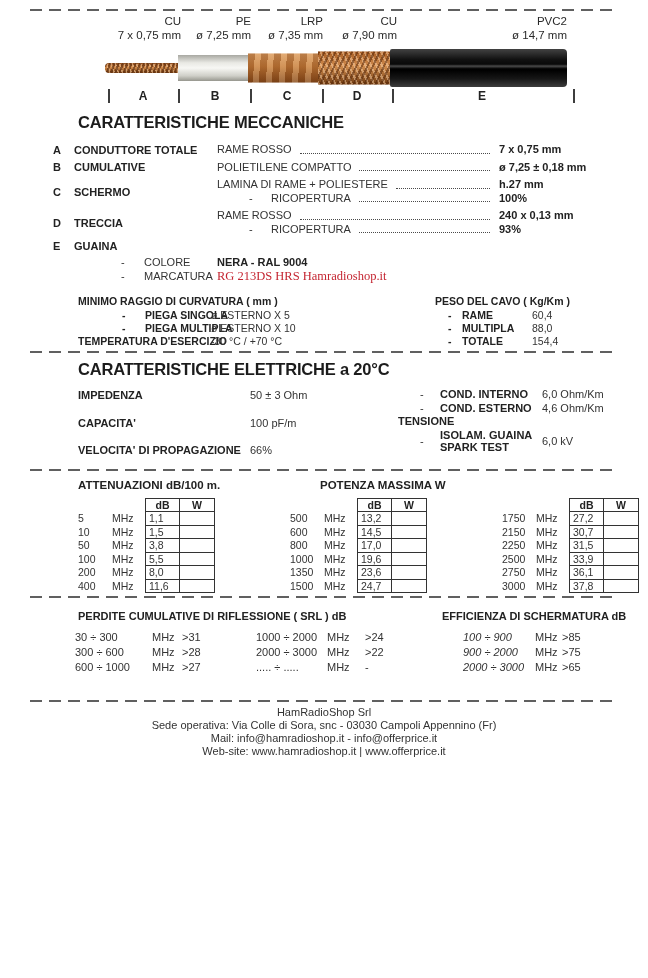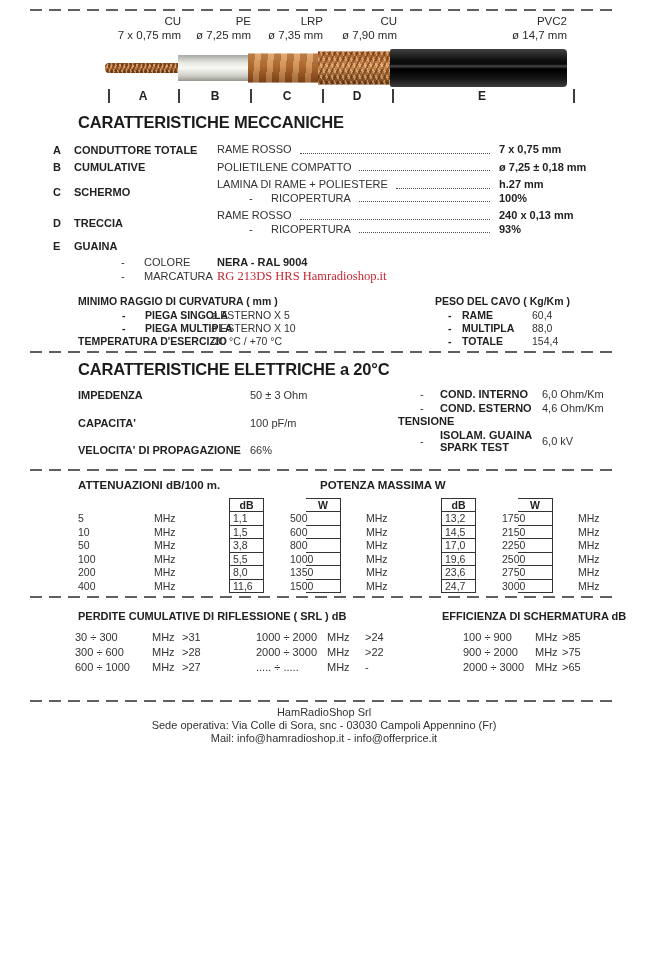--- a/index.html
+++ b/index.html
@@ -95,39 +95,39 @@
   .rrow2 .rdash { margin-left:22px; width:20px; align-self:center; }
   .rrow2 .rlabel2 { width:102px; font-weight:bold; color:#222; line-height:12.5px; }
   .rrow2 .rval { align-self:center; }
 
   
   .atten { position:absolute; top:477px; left:0; width:648px; height:119px; }
   .atitle { position:absolute; top:2px; font-size:11.5px; font-weight:bold; color:#222; white-space:nowrap; }
   .atitle.t-left { left:78px; } .atitle.t-mid { left:304px;margin-left:16px; }
   .atable { position:absolute; top:21px; font-size:10.5px; }
   .atable.p1 { left:76px; } .atable.p2 { left:288px; } .atable.p3 { left:500px; }
-  .arow { display:flex; height:13.5px; line-height:12.5px;gap:42px; }
+  .arow { display:flex; height:13.5px; line-height:12.5px; }
   .arow.head { height:14px; line-height:13px; }
   .af { width:36px; padding-left:2px; }
   .au { width:33px; }
   .ad, .aw { width:35px; border:1px solid #333; padding-left:3px; }
   .aw { border-left:none; }
   .abody .ad, .abody .aw { border-top:none; }
   .head .ad, .head .aw { font-weight:bold; color:#222; text-align:center; padding-left:0; }
 
   
   .srl { position:absolute; top:604px; left:0; width:648px; font-size:11px; }
   .stitle { position:absolute; top:6px; font-weight:bold; color:#222; white-space:nowrap; }
   .stitle.s-left { left:78px; } .stitle.s-right { left:442px; }
   .sgroup { position:absolute; top:26px; }
   .sgroup.g1 { left:75px; } .sgroup.g2 { left:256px; } .sgroup.g3 { left:463px; }
   .srow { display:flex; height:15px; line-height:15px; white-space:nowrap; }
   .g1 .sr { width:77px; } .g1 .su { width:30px; }
   .g2 .sr { width:71px; } .g2 .su { width:38px; }
-  .g3 .sr { width:72px; } .g3 .su { width:27px; }
+  .g3 .sr { width:72px;font-style:italic; } .g3 .su { width:27px; }
 
   .note { position:absolute; top:686px; left:78px; font-size:11px; font-weight:bold; color:#222; }
 
   
   .footer { position:absolute; top:706px; left:0; width:648px; text-align:center; font-size:11px; line-height:12.9px; color:#333; }
 </style>
 </head>
 <body>
 
 <div class="page">
@@ -571,15 +571,16 @@
       </div>
   </section>
 
 
   <div class="sep" style="top:700px;"></div>
 
   <footer class="footer">
     <div>HamRadioShop Srl</div>
     <div>Sede operativa: Via Colle di Sora, snc - 03030 Campoli Appennino (Fr)</div>
     <div>Mail: info@hamradioshop.it - info@offerprice.it</div>
+    <div>Web-site: www.hamradioshop.it | www.offerprice.it</div>
   </footer>
 
 </div>
 
 </body></html>

